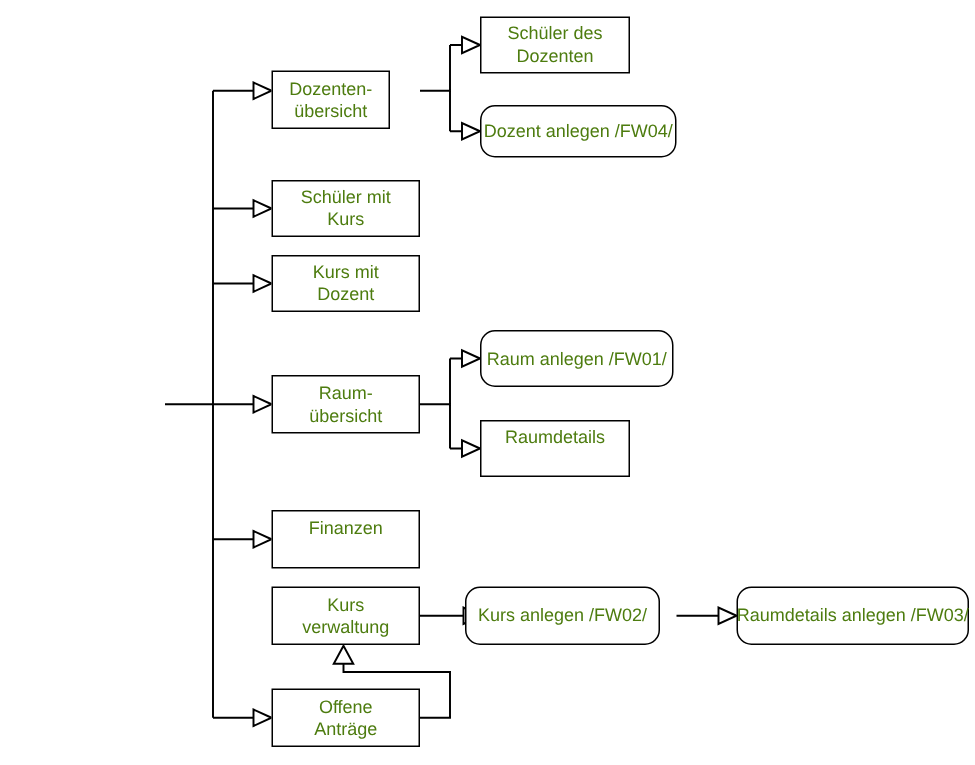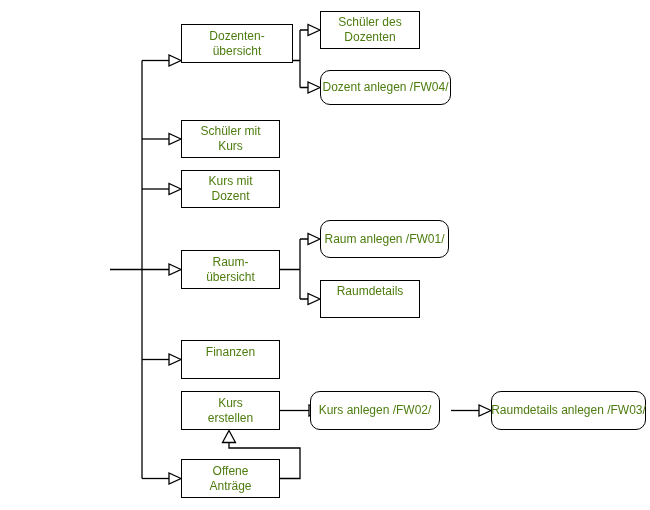--- a/index.html
+++ b/index.html
@@ -53,21 +53,21 @@
     <path d="M280 410.5 H309"></path>
     <polygon points="321,410.5 309,405 309,416"></polygon>
     <path d="M451 410.5 H479"></path>
     <polygon points="491,410.5 479,405 479,416"></polygon>
 
     <path d="M280 478.5 H300 V448 H229 V442.5"></path>
     <polygon points="229,430.5 222.5,442.5 235.5,442.5"></polygon>
   </svg>
 
 
-  <div class="node" style="left:181px;top:24px;width:112px;height:39px">
+  <div class="node" style="left:181px;top:47px;width:79px;height:39px">
     <div class="line">Dozenten-</div>
     <div class="line">übersicht</div>
   </div>
 
   <div class="node" style="left:320px;top:11px;width:100px;height:38px">
     <div class="line">Schüler des</div>
     <div class="line">Dozenten</div>
   </div>
 
   <div class="node round" style="left:320px;top:70px;width:131px;height:35px">
@@ -98,21 +98,21 @@
     <div class="line"></div>
   </div>
 
   <div class="node" style="left:181px;top:340px;width:99px;height:39px">
     <div class="line">Finanzen</div>
     <div class="line"></div>
   </div>
 
   <div class="node" style="left:181px;top:391px;width:99px;height:39px">
     <div class="line">Kurs</div>
-    <div class="line">erstellen</div>
+    <div class="line">verwaltung</div>
   </div>
 
   <div class="node round" style="left:310px;top:391px;width:130px;height:39px">
     <div class="line">Kurs anlegen /FW02/</div>
   </div>
 
   <div class="node round" style="left:491px;top:391px;width:155px;height:39px">
     <div class="line">Raumdetails anlegen /FW03/</div>
   </div>
 

